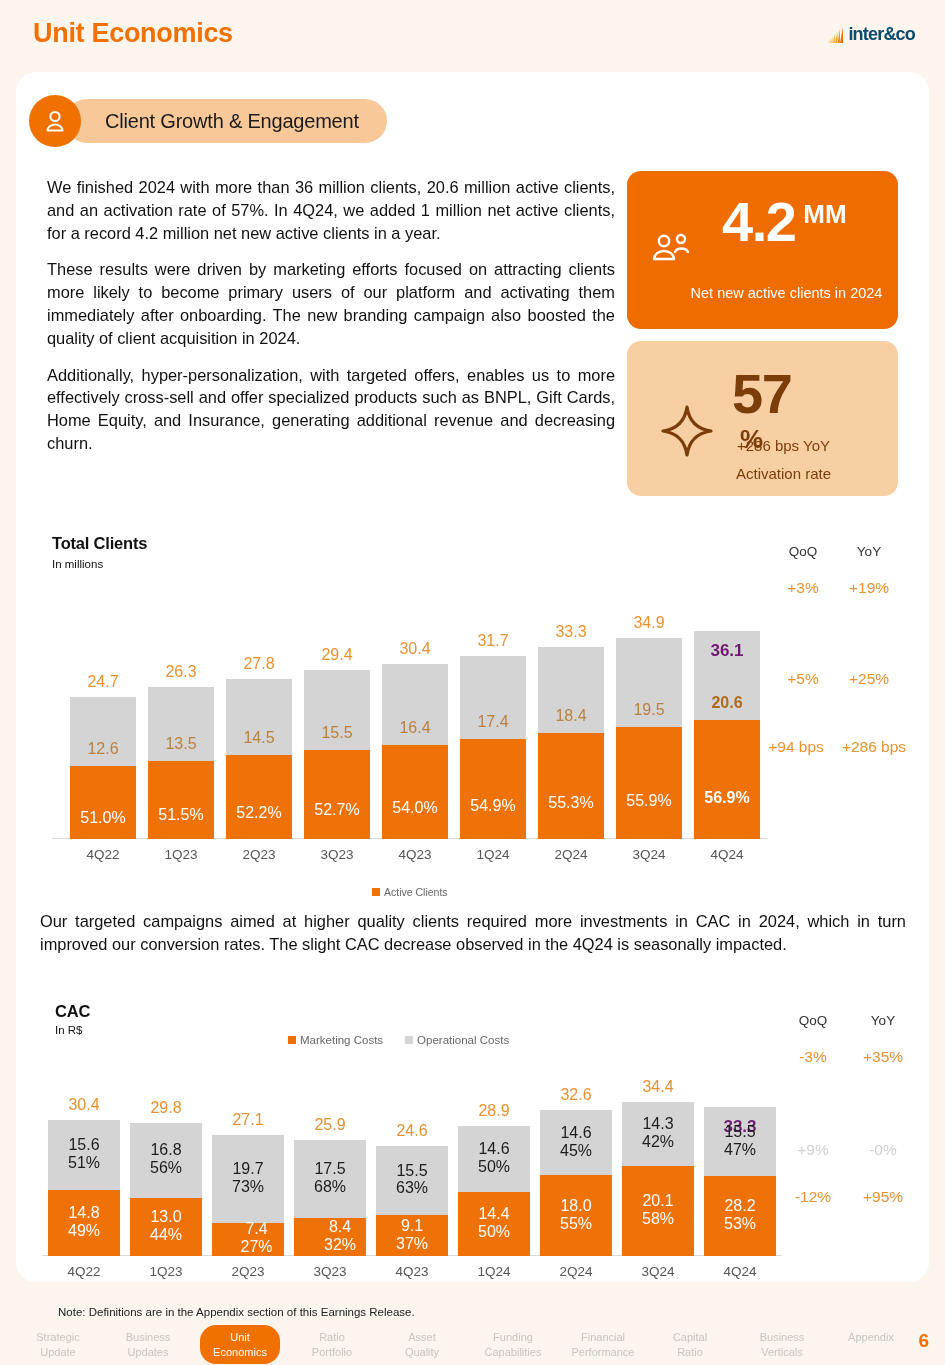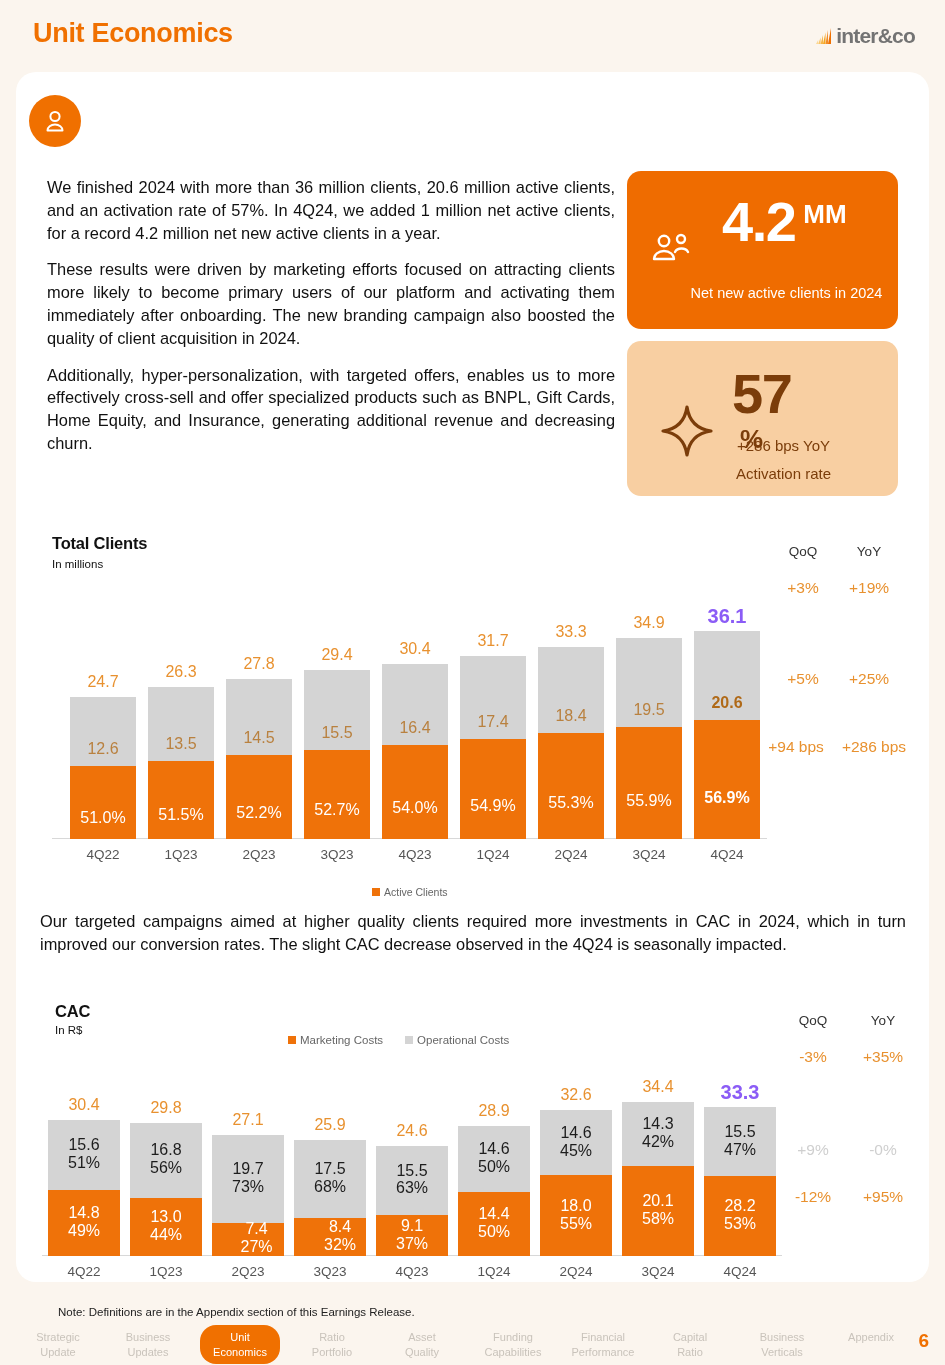--- a/index.html
+++ b/index.html
@@ -19,21 +19,21 @@
     position: absolute; left: 33px; top: 18px;
     font-size: 27px; font-weight: bold; color: #f07000;
     letter-spacing: -0.3px;
   }
   .brand-logo {
     position: absolute; right: 30px; top: 24px;
     display: flex; align-items: center; gap: 3px;
   }
   .brand-mark { display:block; }
   .brand-text {
-    font-size: 21px; font-weight: bold; color: #737373;
+    font-size: 18px; font-weight: bold; color: #0c4a6e;
     letter-spacing: -0.8px;
   }
 
   
   .card {
     position: absolute; left: 16px; top: 72px;
     width: 913px; height: 1210px;
     background: #ffffff; border-radius: 20px;
   }
 
@@ -114,21 +114,21 @@
   .axis-line {
     position: absolute; height: 1px; background: #d8d8d8;
   }
   .bar-col { position: absolute; bottom: 0; }
   .seg-total { position: absolute; bottom: 0; width: 100%; background: #d4d4d4; }
   .seg-active { position: absolute; bottom: 0; width: 100%; background: #ef7209; }
   .top-label {
     position: absolute; width: 100%; text-align: center;
     font-size: 16px; color: #e8912f; white-space: nowrap;
   }
-  .top-label.bold { font-weight: bold; color: #8b5cf6; font-size: 20px; }
+  .top-label.bold { font-weight: bold; color: #701a75; font-size: 17px; margin-top: 36px; }
   .mid-label {
     position: absolute; width: 100%; text-align: center;
     font-size: 16px; color: #b9813f; white-space: nowrap;
   }
   .mid-label.bold { font-weight: bold; color: #b06a18; }
   .in-label {
     position: absolute; width: 100%; text-align: center;
     font-size: 16px; color: #ffffff; white-space: nowrap;
   }
   .in-label.bold { font-weight: bold; }
@@ -209,20 +209,21 @@
 
   <div class="card"></div>
 
   <div class="section-badge">
     <div class="badge-icon">
       <svg width="26" height="28" viewBox="0 0 26 28">
         <circle cx="13" cy="9.5" r="4.6" fill="none" stroke="#fff" stroke-width="2"></circle>
         <path d="M5.5 23.5 a7.5 6 0 0 1 15 0 z" fill="none" stroke="#fff" stroke-width="2" stroke-linejoin="round"></path>
       </svg>
     </div>
+    <div class="badge-pill">Client Growth &amp; Engagement</div>
   </div>
 
   <div class="narrative">
     <p>We finished 2024 with more than 36 million clients, 20.6 million active clients, and an activation rate of 57%. In 4Q24, we added 1 million net active clients, for a record 4.2 million net new active clients in a year.</p>
     <p>These results were driven by marketing efforts focused on attracting clients more likely to become primary users of our platform and activating them immediately after onboarding. The new branding campaign also boosted the quality of client acquisition in 2024.</p>
     <p>Additionally, hyper-personalization, with targeted offers, enables us to more effectively cross-sell and offer specialized products such as BNPL, Gift Cards, Home Equity, and Insurance, generating additional revenue and decreasing churn.</p>
   </div>
 
   <div class="kpi kpi-orange">
     <div class="kpi-icon">

